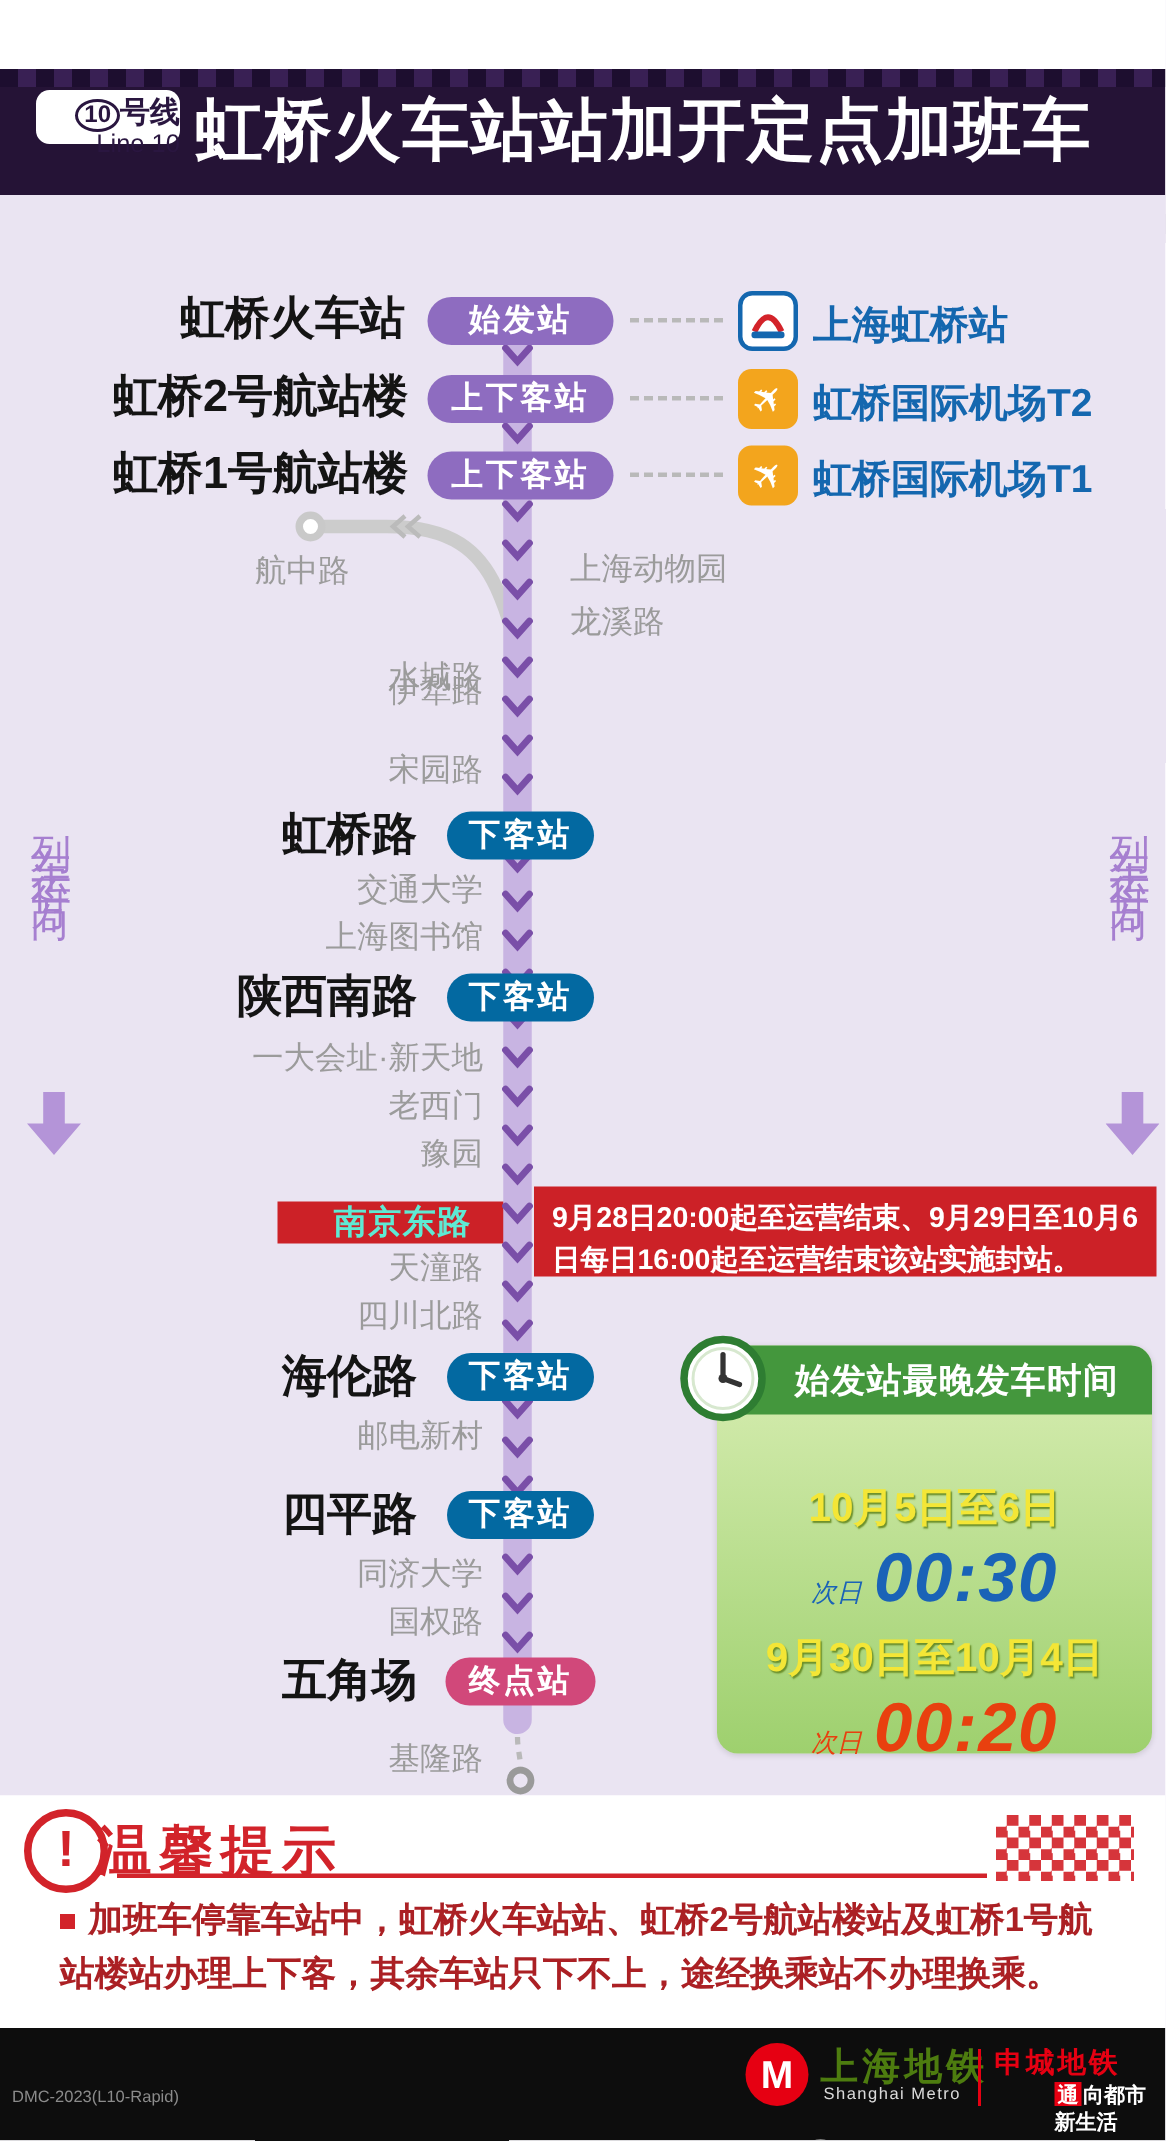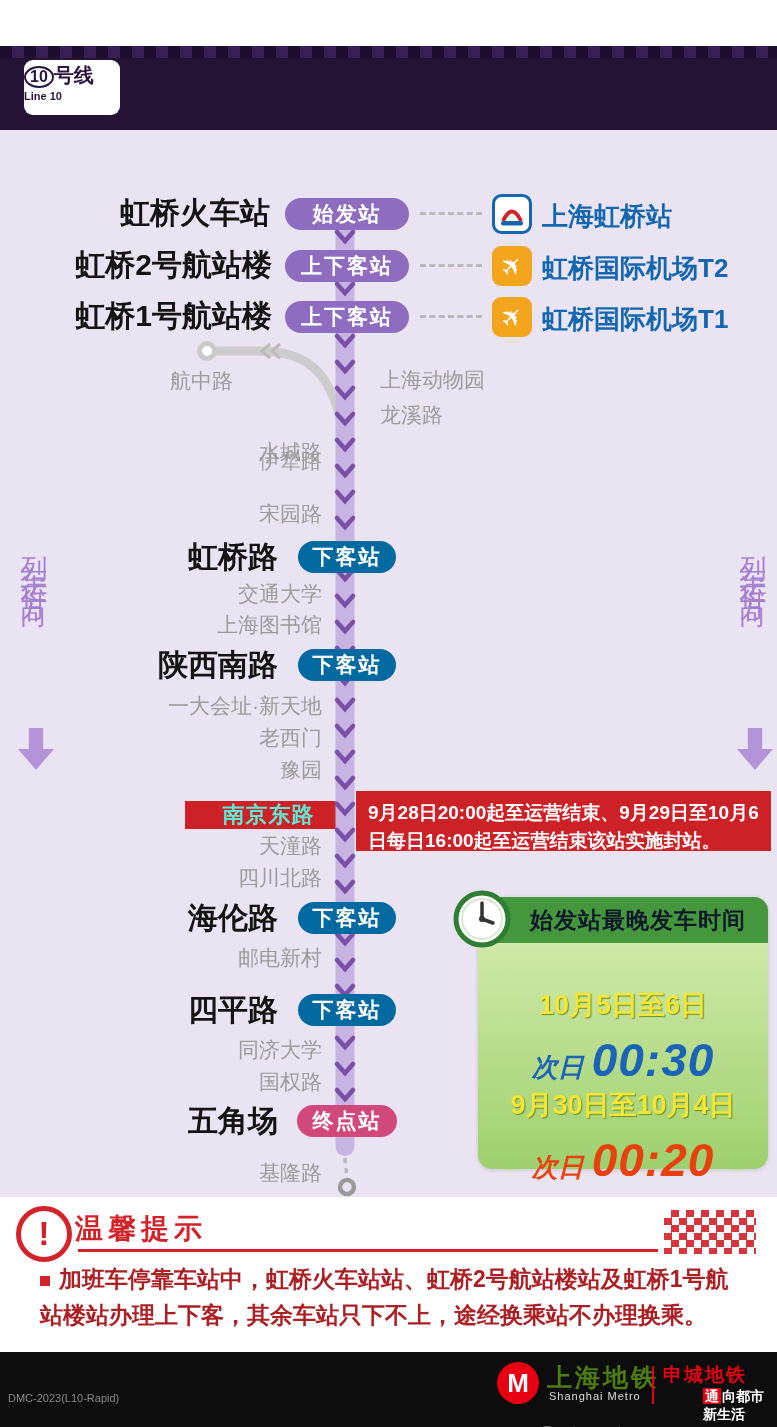--- a/index.html
+++ b/index.html
@@ -8,26 +8,26 @@
 
   
   .band{position:absolute;left:0;top:46px;width:777px;height:84px;background:#251336;}
   .band-topchecker{position:absolute;left:0;top:46px;width:777px;height:12px;
     background:conic-gradient(#3b2257 25%,#1c0d2e 0 50%,#3b2257 0 75%,#1c0d2e 0);
     background-size:24px 24px;opacity:.9;}
   .band-fade{position:absolute;left:0;top:130px;width:777px;height:32px;
     background-image:linear-gradient(rgba(234,228,242,0),rgba(234,228,242,.95) 90%),
       conic-gradient(#8a68b0 25%,#5d3f87 0 50%,#8a68b0 0 75%,#5d3f87 0);
     background-size:auto,26px 26px;}
-  .line-badge{position:absolute;left:24px;top:60px;width:96px;height:55px;background:#fff;
-    border-radius:9px;text-align:left;color:#2a1640;}
+  .line-badge{position:absolute;left:24px;top:60px;width:96px;height:36px;background:#fff;
+    border-radius:9px;text-align:right;color:#2a1640;}
   .line-badge .row1{font-size:20px;font-weight:900;margin-top:4px;line-height:22px;}
   .line-badge .num{display:inline-block;border:2px solid #2a1640;border-radius:50%;
     padding:0 4px;font-size:16px;line-height:18px;}
-  .line-badge .row2{font-size:11px;font-weight:700;line-height:16px;}
+  .line-badge .row2{font-size:17px;font-weight:400;line-height:16px;}
   .poster-title{position:absolute;left:130px;top:57px;width:645px;font-size:45px;font-weight:900;
     color:#fff;letter-spacing:1px;white-space:nowrap;}
 
   
   .lavender{position:absolute;left:0;top:130px;width:777px;height:1067px;background:#eae4f2;}
 
   
   .st-major{position:absolute;font-size:30px;font-weight:800;color:#141414;white-space:nowrap;
     line-height:34px;z-index:4;}
   .st-minor{position:absolute;font-size:21px;font-weight:500;color:#9b9b9b;white-space:nowrap;
@@ -58,36 +58,36 @@
   
   .dir-text{position:absolute;writing-mode:vertical-rl;text-orientation:upright;font-size:27px;
     font-weight:500;color:#a67fd0;letter-spacing:9px;z-index:4;}
   .dir-arrow{position:absolute;width:36px;height:42px;background:#b494d8;z-index:4;
     clip-path:polygon(30% 0,70% 0,70% 50%,100% 50%,50% 100%,0 50%,30% 50%);}
 
   
   .green-box{position:absolute;left:478px;top:897px;width:290px;height:272px;border-radius:14px;
     background:linear-gradient(180deg,#d9eeb4,#9ed06e);z-index:6;box-shadow:0 1px 4px rgba(0,0,0,.15);}
   .green-head{position:absolute;left:0;top:0;width:100%;height:46px;background:#44973d;
-    border-radius:14px 14px 0 0;color:#0f172a;font-size:23px;font-weight:800;line-height:46px;
+    border-radius:14px 14px 0 0;color:#ffffff;font-size:23px;font-weight:800;line-height:46px;
     padding-left:52px;box-sizing:border-box;letter-spacing:1px;}
   .clock{position:absolute;left:-26px;top:-8px;z-index:7;}
   .gb-date{position:absolute;width:100%;text-align:center;font-size:27px;font-weight:800;
     color:#f4e636;text-shadow:1px 1px 1px #6b8f2a;}
   .gb-time{position:absolute;width:100%;display:flex;justify-content:center;align-items:baseline;gap:8px;}
-  .gb-prefix{font-size:26px;font-weight:700;font-style:italic;margin-top:35px;}
+  .gb-prefix{font-size:17px;font-weight:400;font-style:italic;margin-top:35px;}
   .gb-big{font-size:46px;font-weight:800;font-style:italic;letter-spacing:1px;}
   .t-blue{color:#1a63b7;}
   .t-red{color:#e8400f;}
 
   
   .notice{position:absolute;left:0;top:1197px;width:777px;height:155px;background:#fff;}
   .alert-circle{position:absolute;left:16px;top:1206px;width:46px;height:46px;border:5px solid #d2232a;
     border-radius:50%;color:#d2232a;font-size:34px;font-weight:900;text-align:center;line-height:44px;z-index:2;}
-  .notice-title{position:absolute;left:75px;top:1210px;font-size:28px;font-weight:800;color:#d2232a;
+  .notice-title{position:absolute;left:65px;top:1210px;font-size:36px;font-weight:800;color:#d2232a;
     letter-spacing:5px;z-index:2;}
   .notice-line{position:absolute;left:78px;top:1249px;width:580px;height:3px;background:#d2232a;z-index:2;}
   .notice-checker{position:absolute;left:664px;top:1210px;width:92px;height:44px;
     background:conic-gradient(#d2232a 25%,#fff 0 50%,#d2232a 0 75%,#fff 0);
     background-size:15px 15px;opacity:.92;z-index:2;}
   .notice-body{position:absolute;left:40px;top:1262px;width:706px;font-size:23px;font-weight:800;
     color:#ab2024;line-height:1.55;z-index:2;}
   .bullet{display:inline-block;width:10px;height:10px;background:#d2232a;margin-right:9px;vertical-align:middle;}
 
   
@@ -115,20 +115,21 @@
 
 <div class="page">
 
   <div class="band"></div>
   <div class="band-topchecker"></div>
   <div class="band-fade"></div>
   <div class="line-badge">
     <div class="row1"><span class="num">10</span><span>号线</span></div>
     <div class="row2">Line 10</div>
   </div>
+  <div class="poster-title">虹桥火车站站加开定点加班车</div>
 
   <div class="lavender"></div>
 
   <div class="closure-strip">南京东路</div>
   <div class="closure-box">9月28日20:00起至运营结束、9月29日至10月6日每日16:00起至运营结束该站实施封站。</div>
 
   <svg class="overlay" width="777" height="1427" viewBox="0 0 777 1427">
     <defs>
       <path id="chv" d="M337 0 L345 9 L353 0" fill="none" stroke="#7a4fa8" stroke-width="4.5" stroke-linecap="round"></path>
     </defs>

